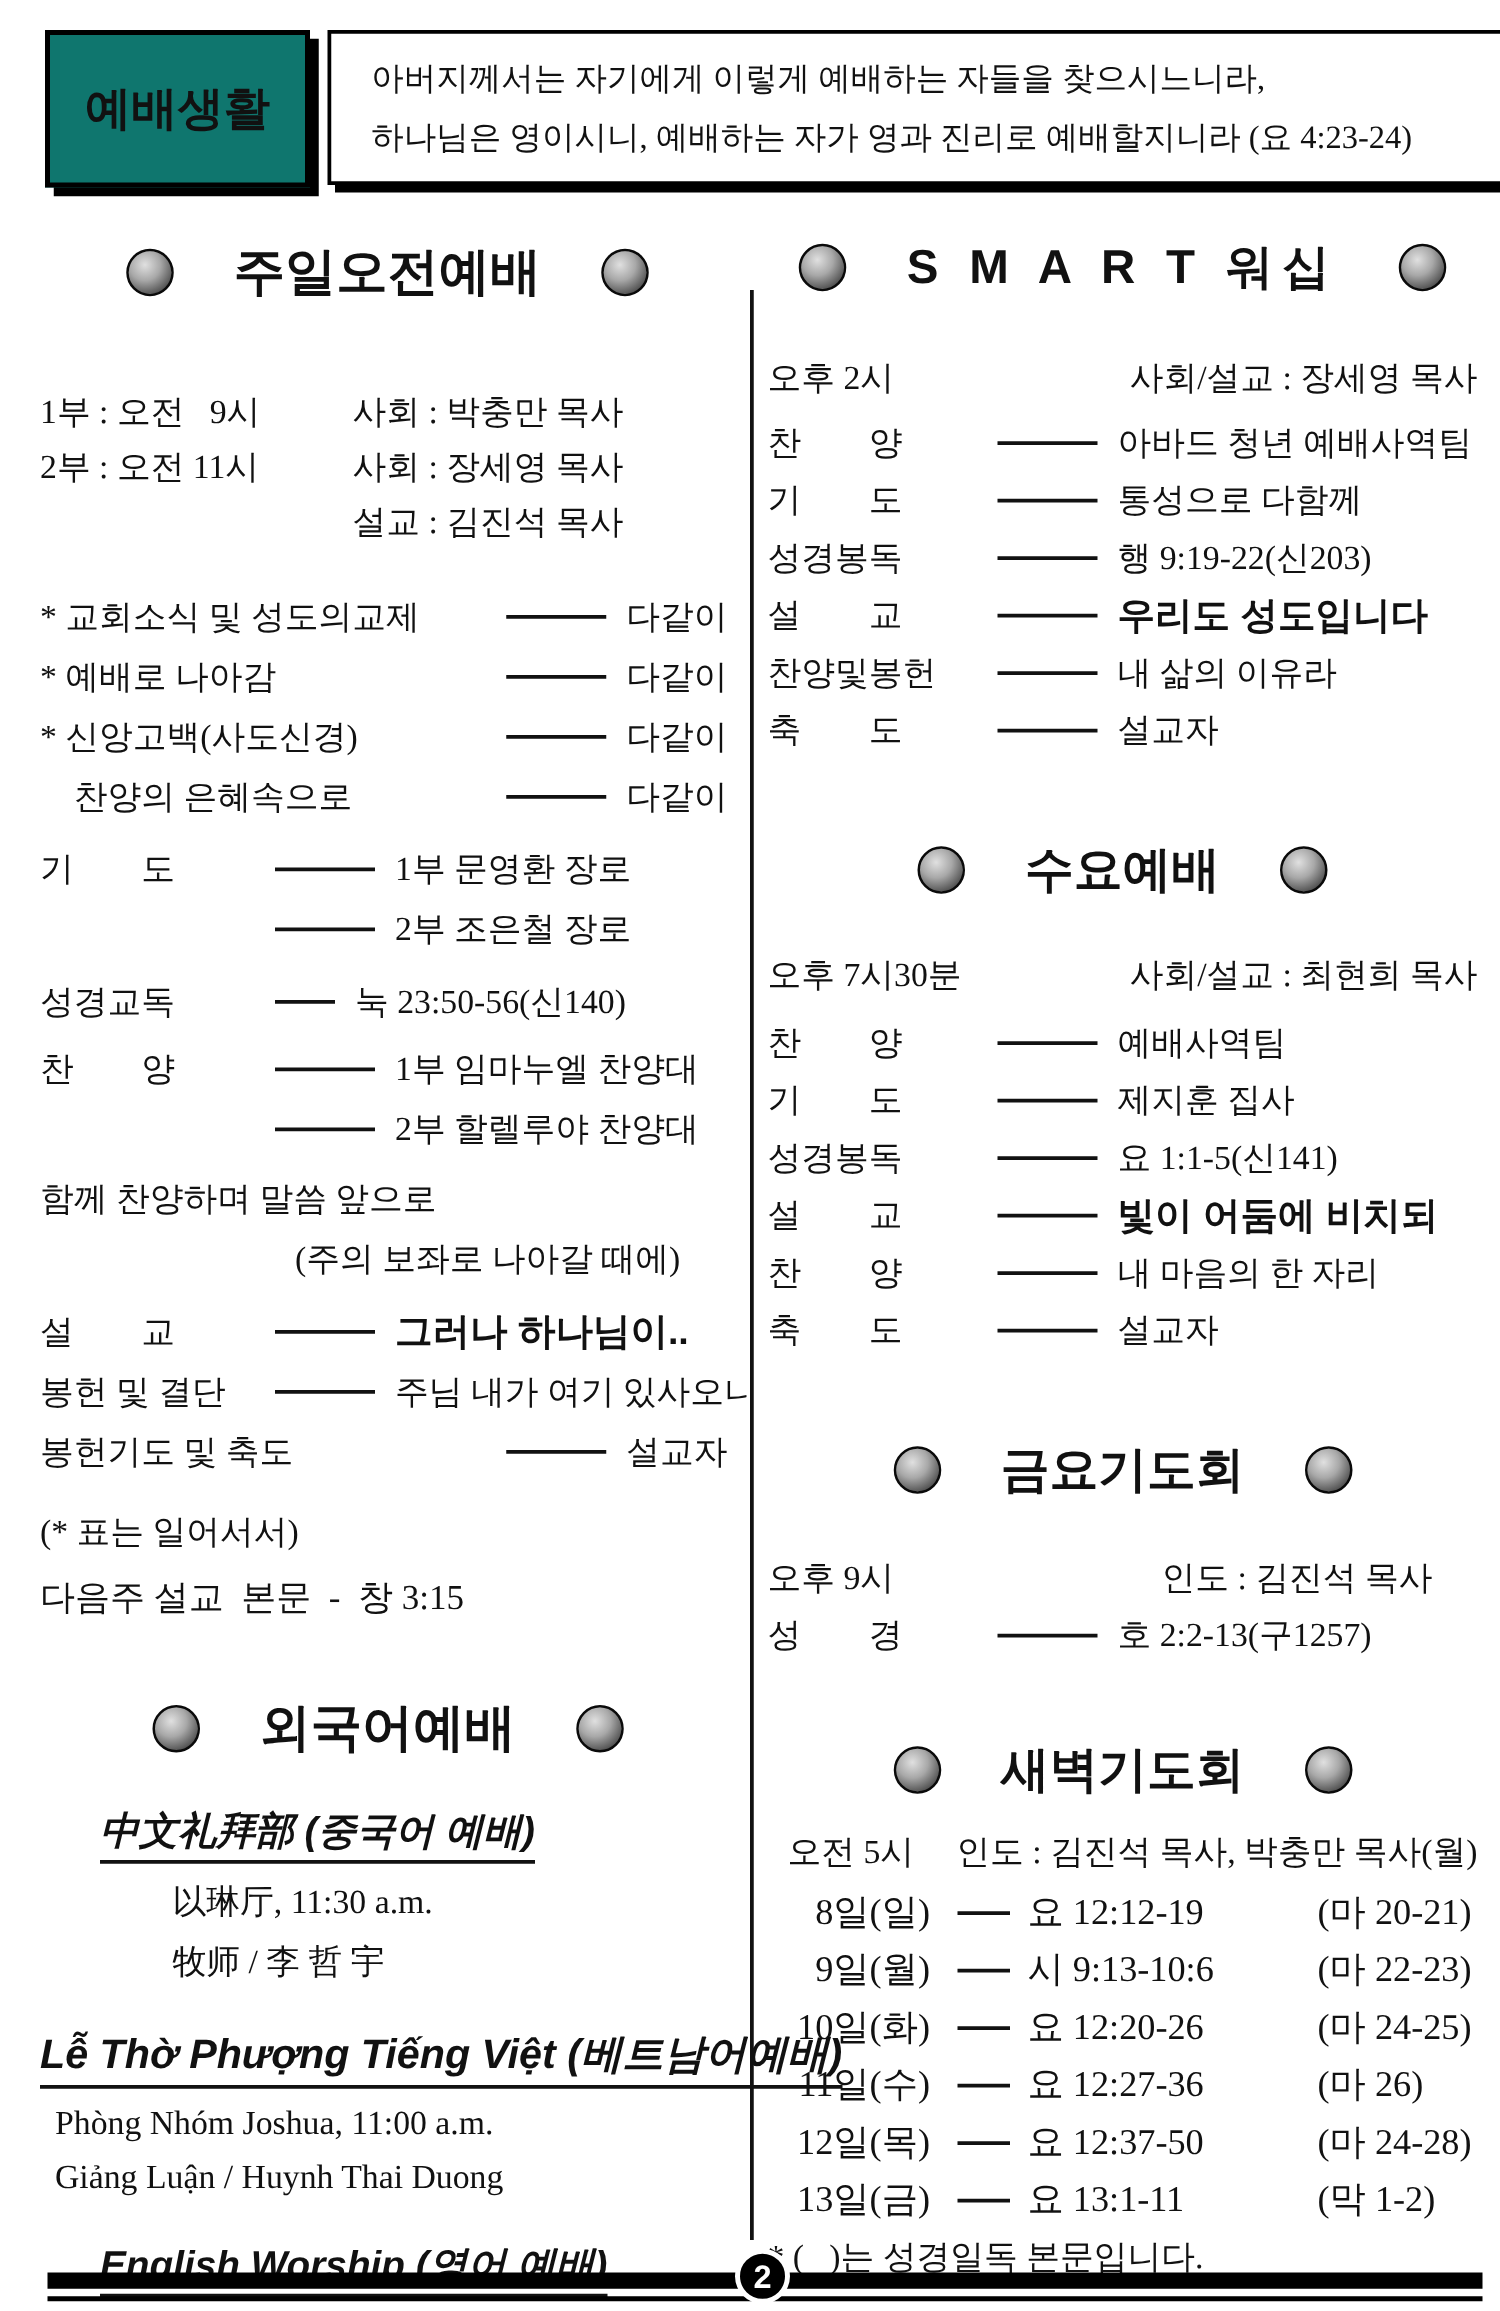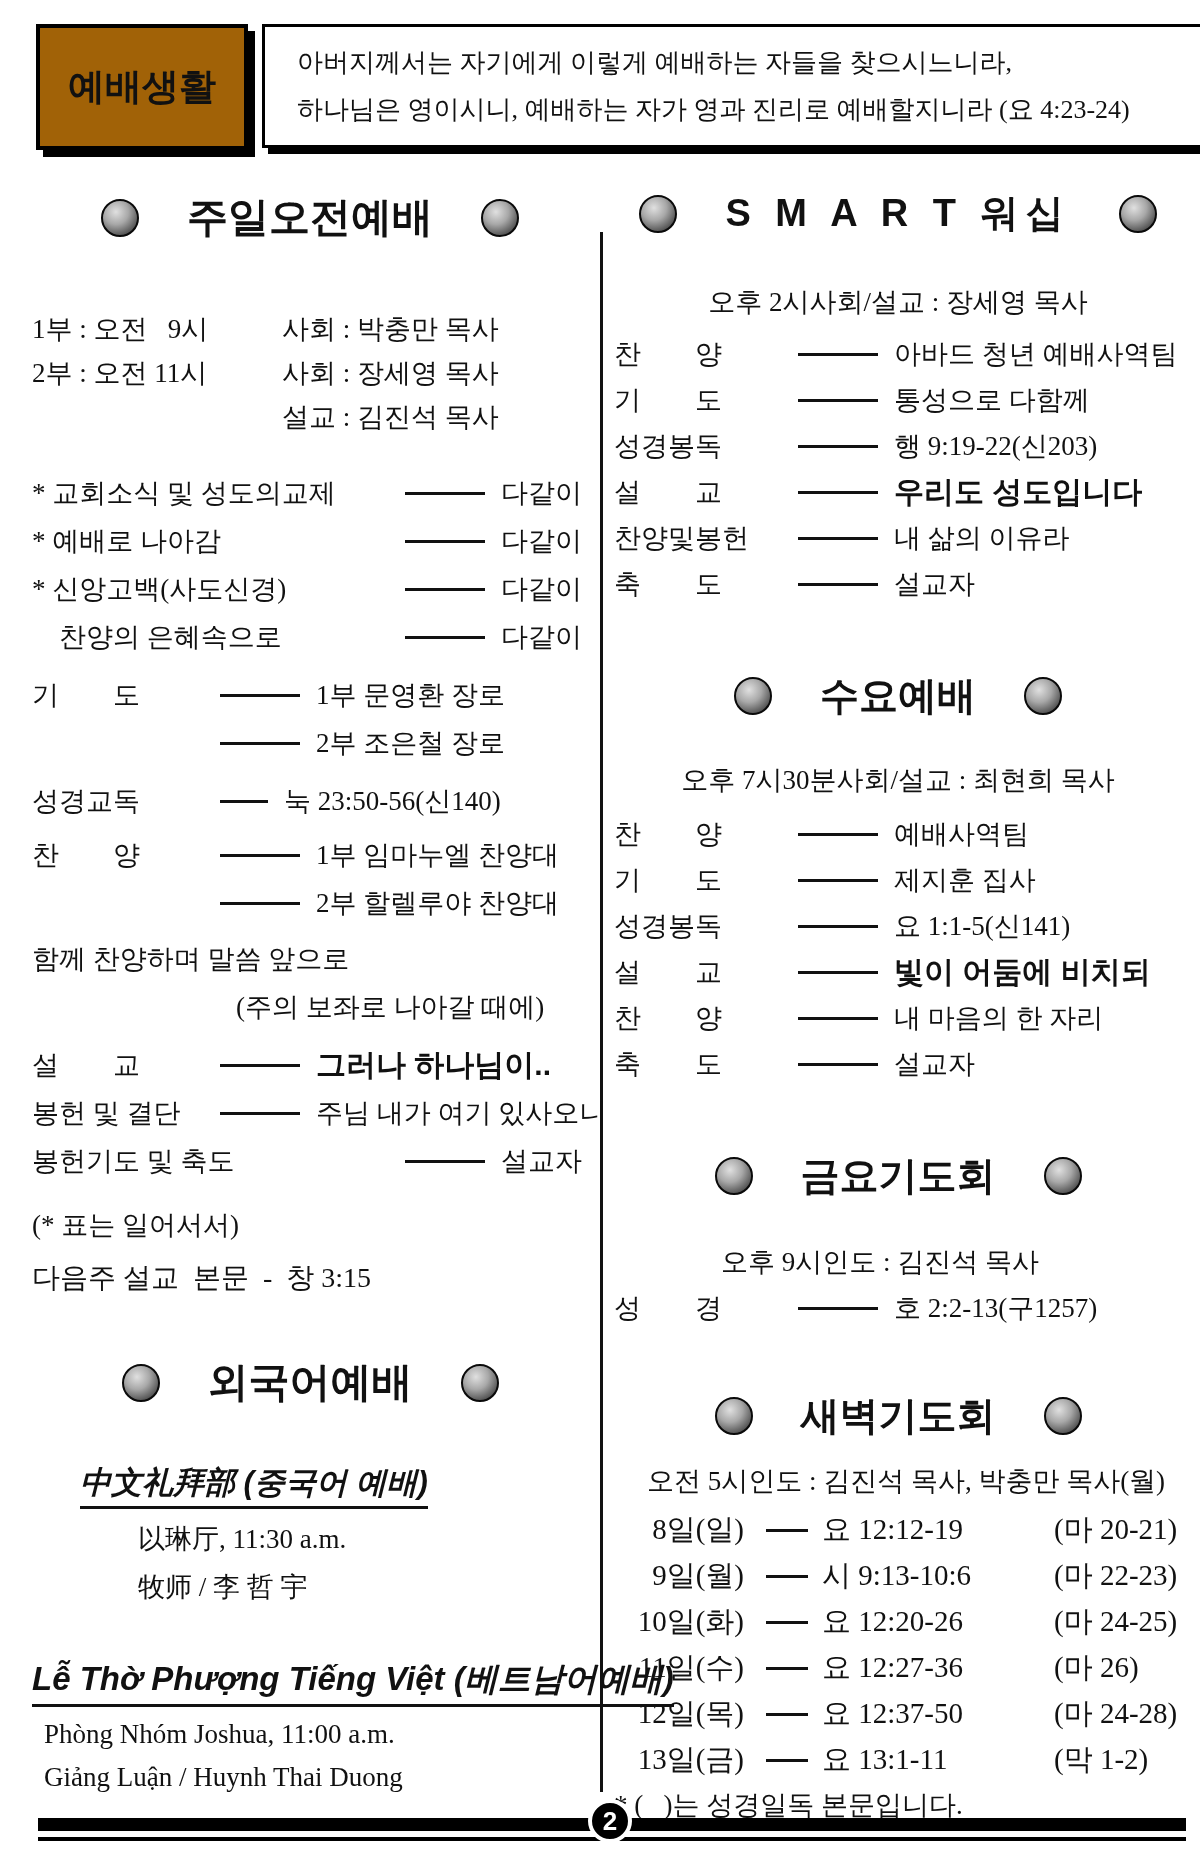--- a/index.html
+++ b/index.html
@@ -1,21 +1,21 @@
 <!DOCTYPE html>
 <html><head>
 <meta charset="utf-8">
 <style>
   html,body{margin:0;padding:0;background:#e8e8e8;}
   .page{position:relative;width:1200px;height:1849px;background:#ffffff;overflow:hidden;
         font-family:"Liberation Serif","DejaVu Serif",serif;color:#111;}
 
   
   .hdr-tag{position:absolute;left:36px;top:24px;width:204px;height:118px;
-           border:4px solid #000;box-shadow:7px 7px 0 #000;background:#a16207;
+           border:4px solid #000;box-shadow:7px 7px 0 #000;background:#0f766e;
            display:flex;align-items:center;justify-content:center;
            font-family:"Liberation Sans","DejaVu Sans",sans-serif;font-weight:bold;font-size:37px;}
   .hdr-verse{position:absolute;left:262px;top:24px;width:906px;height:118px;
            border:3px solid #000;box-shadow:6px 6px 0 #000;background:#fff;
            display:flex;flex-direction:column;justify-content:center;gap:12px;
            padding-left:32px;font-size:26px;}
 
   
   .col-left{position:absolute;left:32px;top:160px;width:556px;}
   .col-right{position:absolute;left:614px;top:160px;width:568px;}
@@ -23,21 +23,21 @@
 
   
   .sec-title{display:flex;align-items:center;justify-content:center;gap:48px;
              font-family:"Liberation Sans","DejaVu Sans",sans-serif;font-weight:bold;font-size:41px;}
   .ball{width:34px;height:34px;border-radius:50%;flex:0 0 auto;
         background:radial-gradient(circle at 38% 32%, #e0e0e0 0%, #a8a8a8 40%, #4c4c4c 80%, #2a2a2a 100%);
         border:2px solid #0a0a0a;}
   .spaced{letter-spacing:7px;}
 
   
-  .time-row{display:flex;justify-content:center;align-items:center;font-size:27px;height:46px;}
+  .time-row{display:flex;justify-content:space-between;align-items:center;font-size:27px;height:46px;}
 
   
   .sched-row{display:flex;align-items:flex-start;height:44px;font-size:27px;}
   .sched-time{width:250px;white-space:pre;}
   .sched-role{white-space:pre;}
 
   
   .svc-row{display:flex;align-items:center;height:48px;font-size:27px;padding-right:6px;}
   .svc-label{min-width:172px;white-space:pre;flex:0 0 auto;}
   .col-right .svc-label{min-width:168px;}
@@ -46,21 +46,21 @@
   .svc-dash.d-sm{width:48px;}
   .svc-dash.d-md{width:80px;}
   .svc-value{white-space:pre;}
   .svc-value.v-bold{font-family:"Liberation Sans","DejaVu Sans",sans-serif;font-weight:bold;font-size:30px;}
 
   .note-line{font-size:27px;margin-top:22px;white-space:pre;}
 
   
   .fw-heading{font-family:"Liberation Sans","DejaVu Sans",sans-serif;font-weight:bold;font-style:italic;
               font-size:31px;border-bottom:3px solid #111;display:inline-block;padding-bottom:2px;
-              margin-top:52px;white-space:pre;}
+              margin-top:34px;white-space:pre;}
   .fw-line{font-size:27px;margin-top:12px;white-space:pre;}
   .fw-ind{padding-left:58px;}
   .fw-ind2{padding-left:12px;}
   .fw-c{margin-left:48px;}
 
   
   .dawn-row{display:flex;align-items:center;height:46px;font-size:29px;}
   .dawn-day{width:130px;text-align:right;white-space:pre;}
   .dawn-dash{width:42px;height:3px;background:#111;margin:0 14px 0 22px;flex:0 0 auto;}
   .dawn-scripture{width:232px;white-space:pre;}

